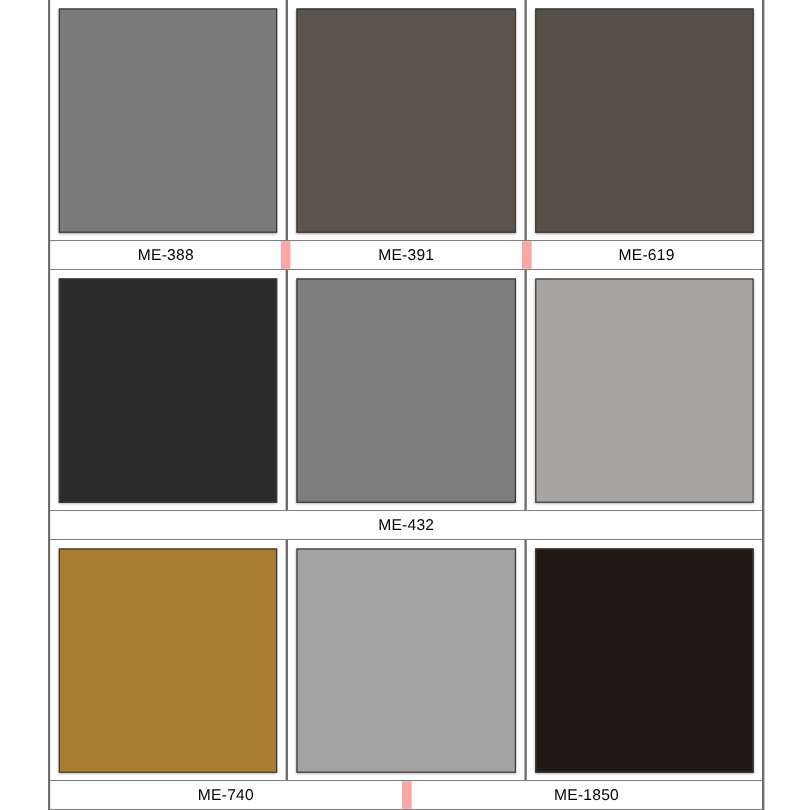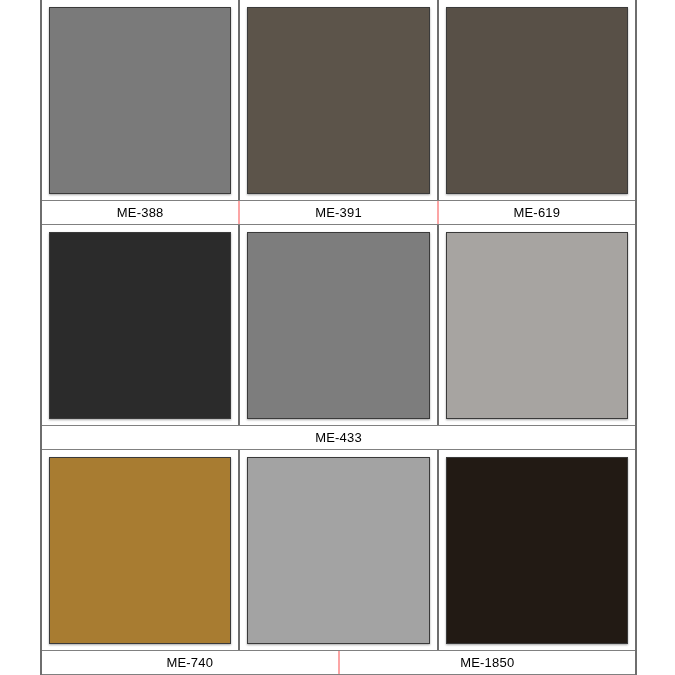--- a/index.html
+++ b/index.html
@@ -84,21 +84,21 @@
   .label-cell {
     flex: 1 1 0;
     min-width: 0;
     box-sizing: border-box;
     display: flex;
     align-items: center;
     justify-content: center;
     background: #ffffff;
   }
   .label-cell + .label-cell {
-    border-left: 2px solid #fca5a5;
+    border-left: 8px solid #fca5a5;
   }
 
   .label-text {
     font-family: "Liberation Sans", sans-serif;
     font-size: 13px;
     line-height: 1;
     color: #000000;
     letter-spacing: 0.2px;
     white-space: nowrap;
   }
@@ -141,21 +141,21 @@
         </div>
         <div class="swatch-cell">
           <div class="swatch-chip" style="background-color: rgb(125, 125, 125);"></div>
         </div>
         <div class="swatch-cell">
           <div class="swatch-chip" style="background-color: rgb(167, 164, 161);"></div>
         </div>
       </div>
       <div class="label-cells">
         <div class="label-cell">
-          <span class="label-text">ME-433</span>
+          <span class="label-text">ME-432</span>
         </div>
       </div>
     </div>
 
     <div class="swatch-row">
       <div class="swatch-cells">
         <div class="swatch-cell">
           <div class="swatch-chip" style="background-color: rgb(168, 124, 49);"></div>
         </div>
         <div class="swatch-cell">

